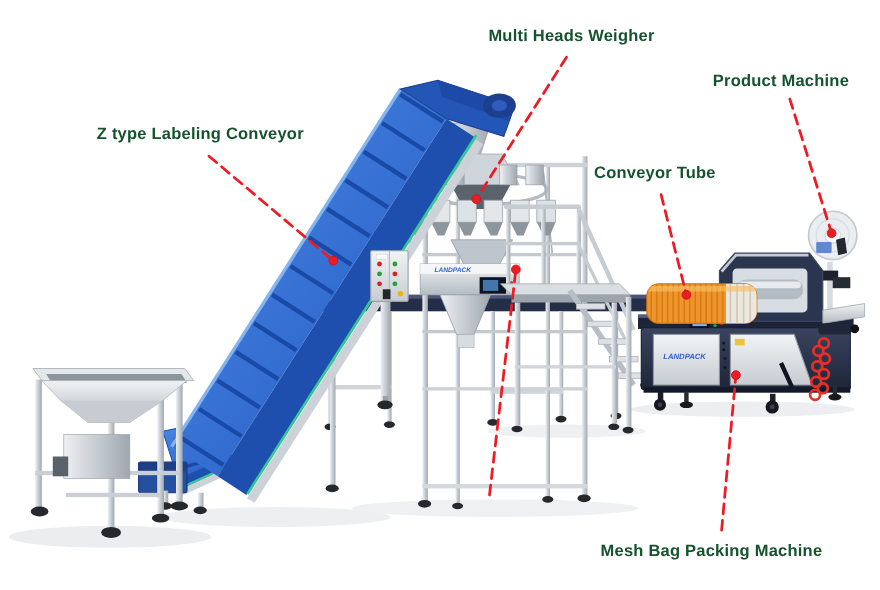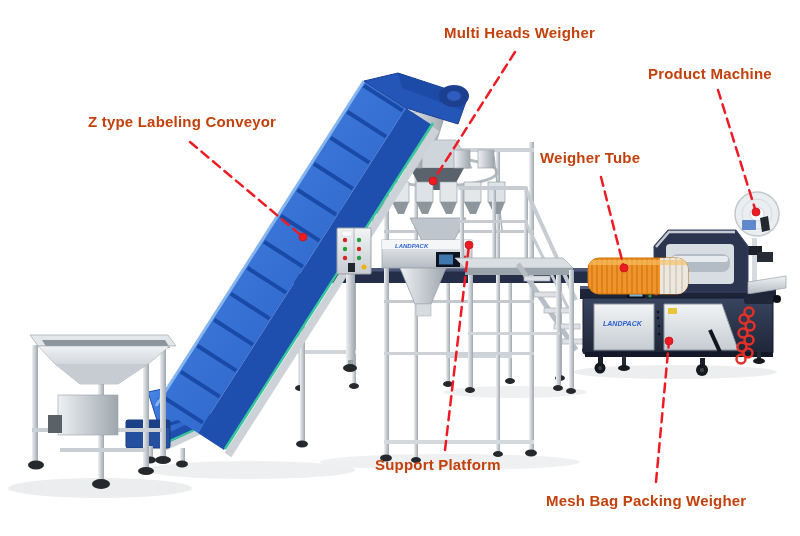--- a/index.html
+++ b/index.html
@@ -1,19 +1,19 @@
 <!DOCTYPE html>
 <html><head>
 <meta charset="utf-8">
 <style>
   html,body{margin:0;padding:0;background:#fff;}
   .stage{position:relative;width:800px;height:536px;background:#ffffff;overflow:hidden;
          font-family:"Liberation Sans", sans-serif;}
   .scene{position:absolute;left:0;top:0;}
-  .label{position:absolute;font-weight:bold;font-size:15px;color:#c2410c;
+  .label{position:absolute;font-weight:bold;font-size:15px;color:#14532d;
          white-space:nowrap;letter-spacing:0.2px;}
 </style>
 </head>
 <body>
 
 <div class="stage">
 
 <svg class="scene" width="800" height="536" viewBox="0 0 800 536">
   <defs>
     <linearGradient id="steelV" x1="0" y1="0" x2="1" y2="0">
@@ -393,17 +393,16 @@
         <circle cx="303" cy="237" r="4"></circle>
     <circle cx="624" cy="268" r="4"></circle>
         <circle cx="469" cy="245" r="4"></circle>
         <circle cx="669" cy="341" r="4"></circle>
   </g>
 </svg>
 
 <div class="label" style="left:444px; top:24px;">Multi Heads Weigher</div>
 <div class="label" style="left:648px; top:65px;">Product Machine</div>
 <div class="label" style="left:88px;  top:113px;">Z type Labeling Conveyor</div>
-<div class="label" style="left:540px; top:149px;">Weigher Tube</div>
-<div class="label" style="left:375px; top:456px;">Support Platform</div>
-<div class="label" style="left:546px; top:492px;">Mesh Bag Packing Weigher</div>
+<div class="label" style="left:540px; top:149px;">Conveyor Tube</div>
+<div class="label" style="left:546px; top:492px;">Mesh Bag Packing Machine</div>
 
 </div>
 
 </body></html>

